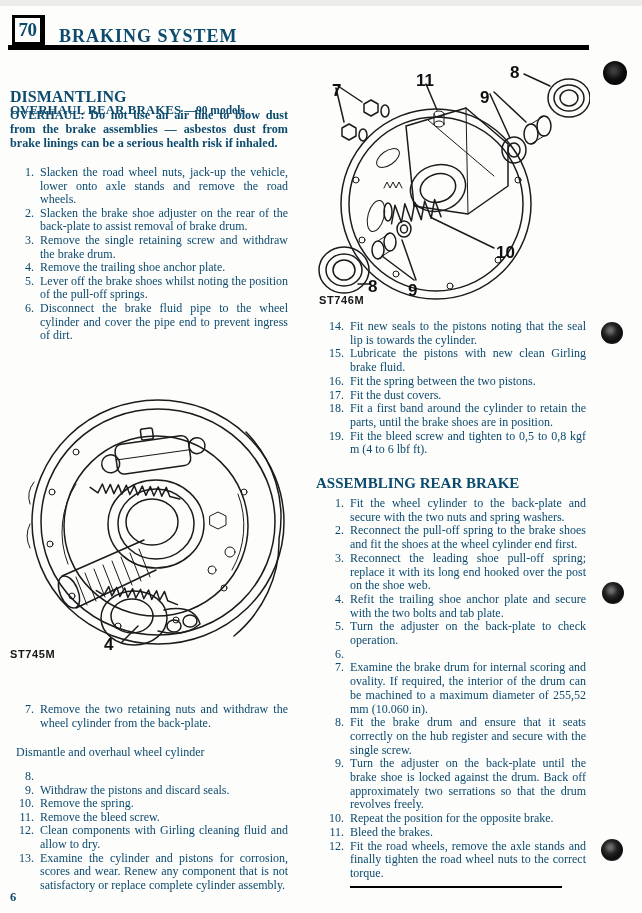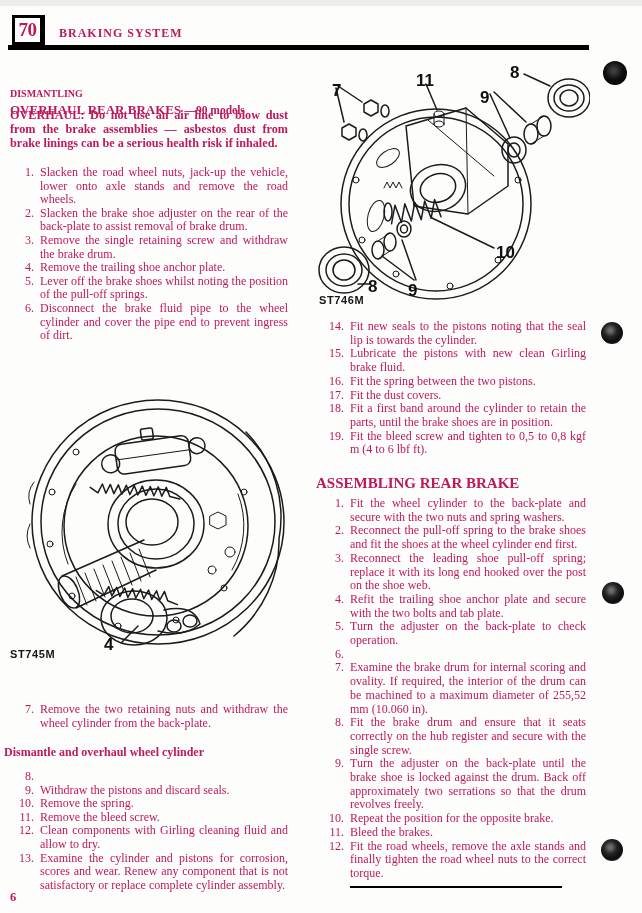--- a/index.html
+++ b/index.html
@@ -1,54 +1,54 @@
 <!DOCTYPE html>
 <html><head>
 <meta charset="utf-8">
 <style>
   * { margin:0; padding:0; box-sizing:border-box; }
   html,body { background:#ffffff; }
   .page {
     position:relative; width:642px; height:913px;
     background:#fdfdfc; overflow:hidden;
-    font-family:"Liberation Serif", serif; color:#be185d;
+    font-family:"Liberation Serif", serif; color:#0c4a6e;
   }
   .top-strip { position:absolute; left:0; top:0; width:642px; height:6px; background:#ececea; }
 
   
   .section-box {
     position:absolute; left:12px; top:15px; width:33px; height:30px;
     border:3px solid #000; border-right-width:5px;
     display:flex; align-items:center; justify-content:center;
     font-weight:bold; font-size:19px; letter-spacing:-0.5px;
   }
   .section-title {
     position:absolute; left:59px; top:26px;
-    font-weight:bold; font-size:12px; letter-spacing:1px;
+    font-weight:bold; font-size:18px; letter-spacing:1px;
   }
   .header-rule { position:absolute; left:8px; top:45px; width:581px; height:5px; background:#000; }
 
   
   .h-main  { position:absolute; left:10px; top:63px; font-weight:bold; font-size:13px;margin-top:39px; }
   .h-main .suffix { font-size:11.5px; }
-  .h-sub   { position:absolute; left:10px; top:88px; font-weight:bold; font-size:10px; }
+  .h-sub   { position:absolute; left:10px; top:88px; font-weight:bold; font-size:16px; }
   .warning {
     position:absolute; left:10px; top:109px; width:278px;
     font-weight:bold; font-size:12.2px; line-height:13.9px; text-align:justify;
   }
   .list { position:absolute; font-size:12px; line-height:13.6px; }
   .step { display:flex; }
   .step .n { width:24px; min-width:24px; text-align:right; padding-right:0; }
   .step .t { flex:1; margin-left:6px; text-align:justify; }
 
   #list-dismantle { left:10px; top:166px; width:278px; }
   #step7-block    { left:10px; top:703px; width:278px; }
   .h-sub2 {
-    position:absolute; left:4px; top:745px;
-    font-weight:bold; font-size:12px;
+    position:absolute; left:16px; top:745px;
+    font-weight:normal; font-size:12px;
   }
   #list-overhaul  { left:10px; top:770px; width:278px; }
   .page-number { position:absolute; left:10px; top:890px; font-weight:bold; font-size:12.5px; }
 
   #list-refit      { left:322px; top:320px; width:264px; line-height:13.7px; }
   .h-assembling { position:absolute; left:316px; top:475px; font-weight:bold; font-size:15px; }
   #list-assembling { left:322px; top:497px; width:264px; line-height:13.7px; }
   #list-refit .step .n, #list-assembling .step .n { width:22px; min-width:22px; }
 
   .bottom-rule { position:absolute; left:350px; top:886px; width:212px; height:2px; background:#000; }

